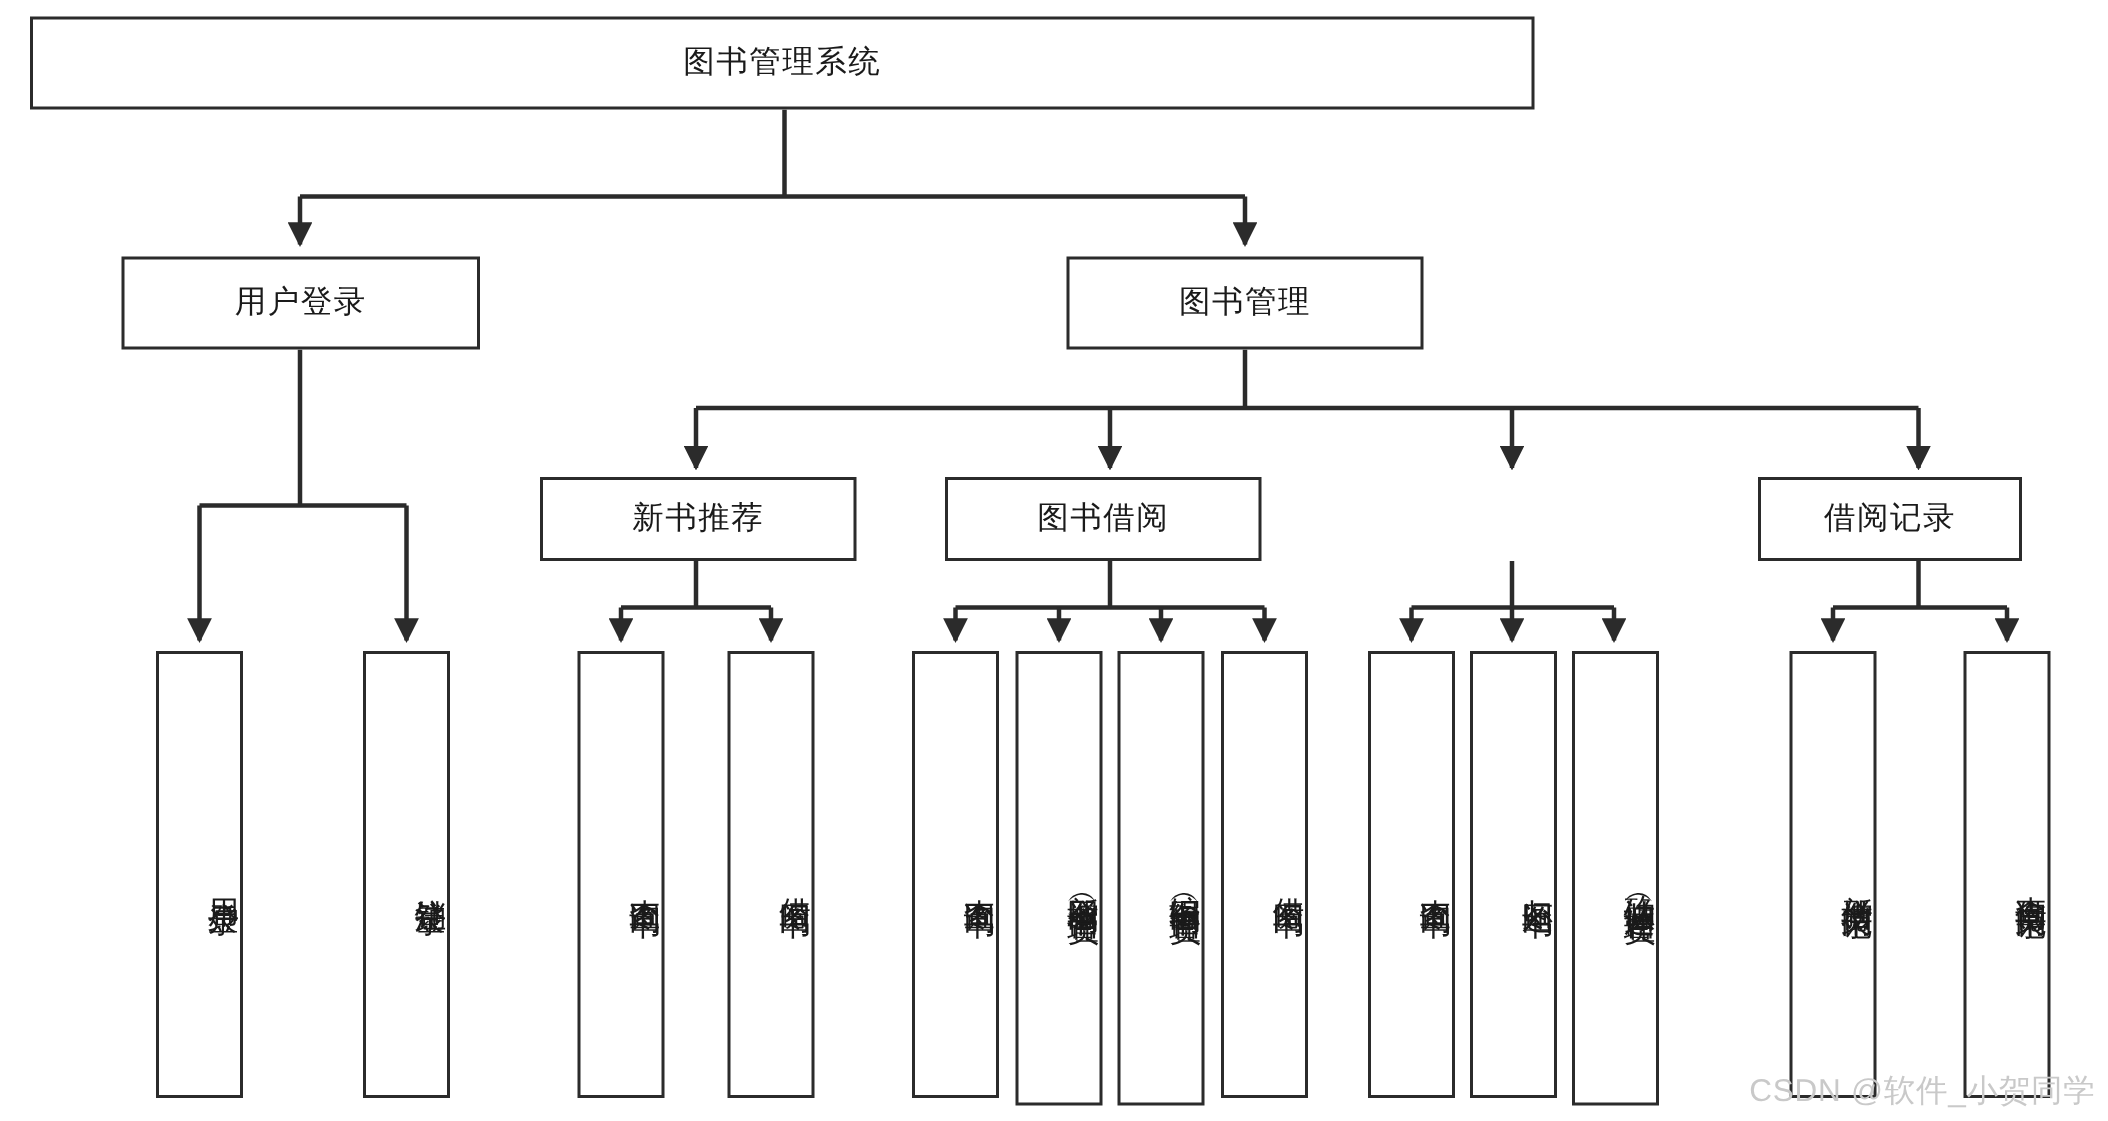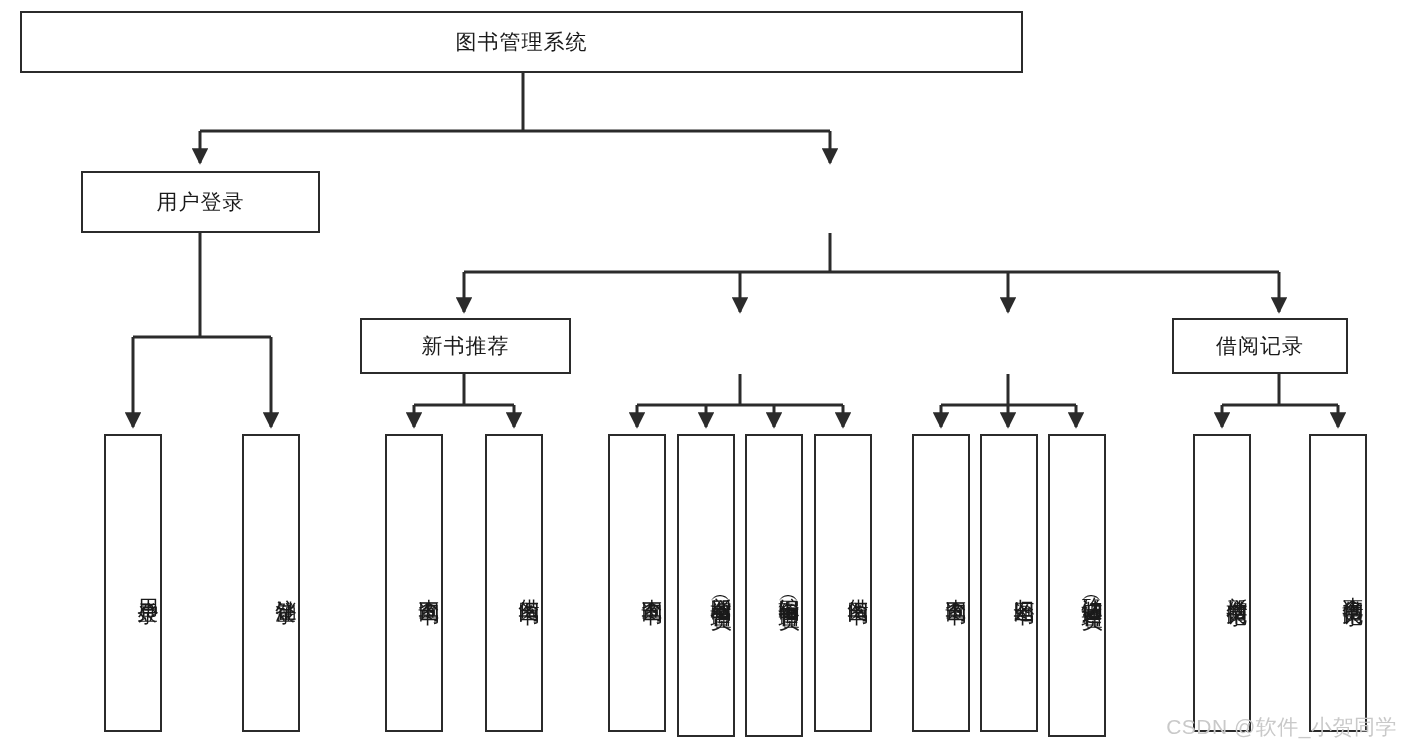--- a/index.html
+++ b/index.html
@@ -125,23 +125,29 @@
     </g>
   </svg>
 
   <div class="node horizontal" style="left:20px; top:11px; width:1003px; height:62px;">
     <span class="label">图书管理系统</span>
   </div>
 
   <div class="node horizontal" style="left:81px; top:171px; width:239px; height:62px;">
     <span class="label">用户登录</span>
   </div>
+  <div class="node horizontal" style="left:711px; top:171px; width:238px; height:62px;">
+    <span class="label">图书管理</span>
+  </div>
 
-  <div class="node horizontal" style="left:360px; top:318px; width:211px; height:56px;">
+  <div class="node horizontal" style="left:360px; top:318px; width:211px; height:56px;font-family:Liberation Serif, serif;">
     <span class="label">新书推荐</span>
+  </div>
+  <div class="node horizontal" style="left:630px; top:318px; width:211px; height:56px;">
+    <span class="label">图书借阅</span>
   </div>
   <div class="node horizontal" style="left:1172px; top:318px; width:176px; height:56px;">
     <span class="label">借阅记录</span>
   </div>
 
   <div class="node vertical" style="left:104px; top:434px; width:58px; height:298px;">
     <span class="label">用户登录</span>
   </div>
   <div class="node vertical" style="left:242px; top:434px; width:58px; height:298px;">
     <span class="label">注销登录</span>

